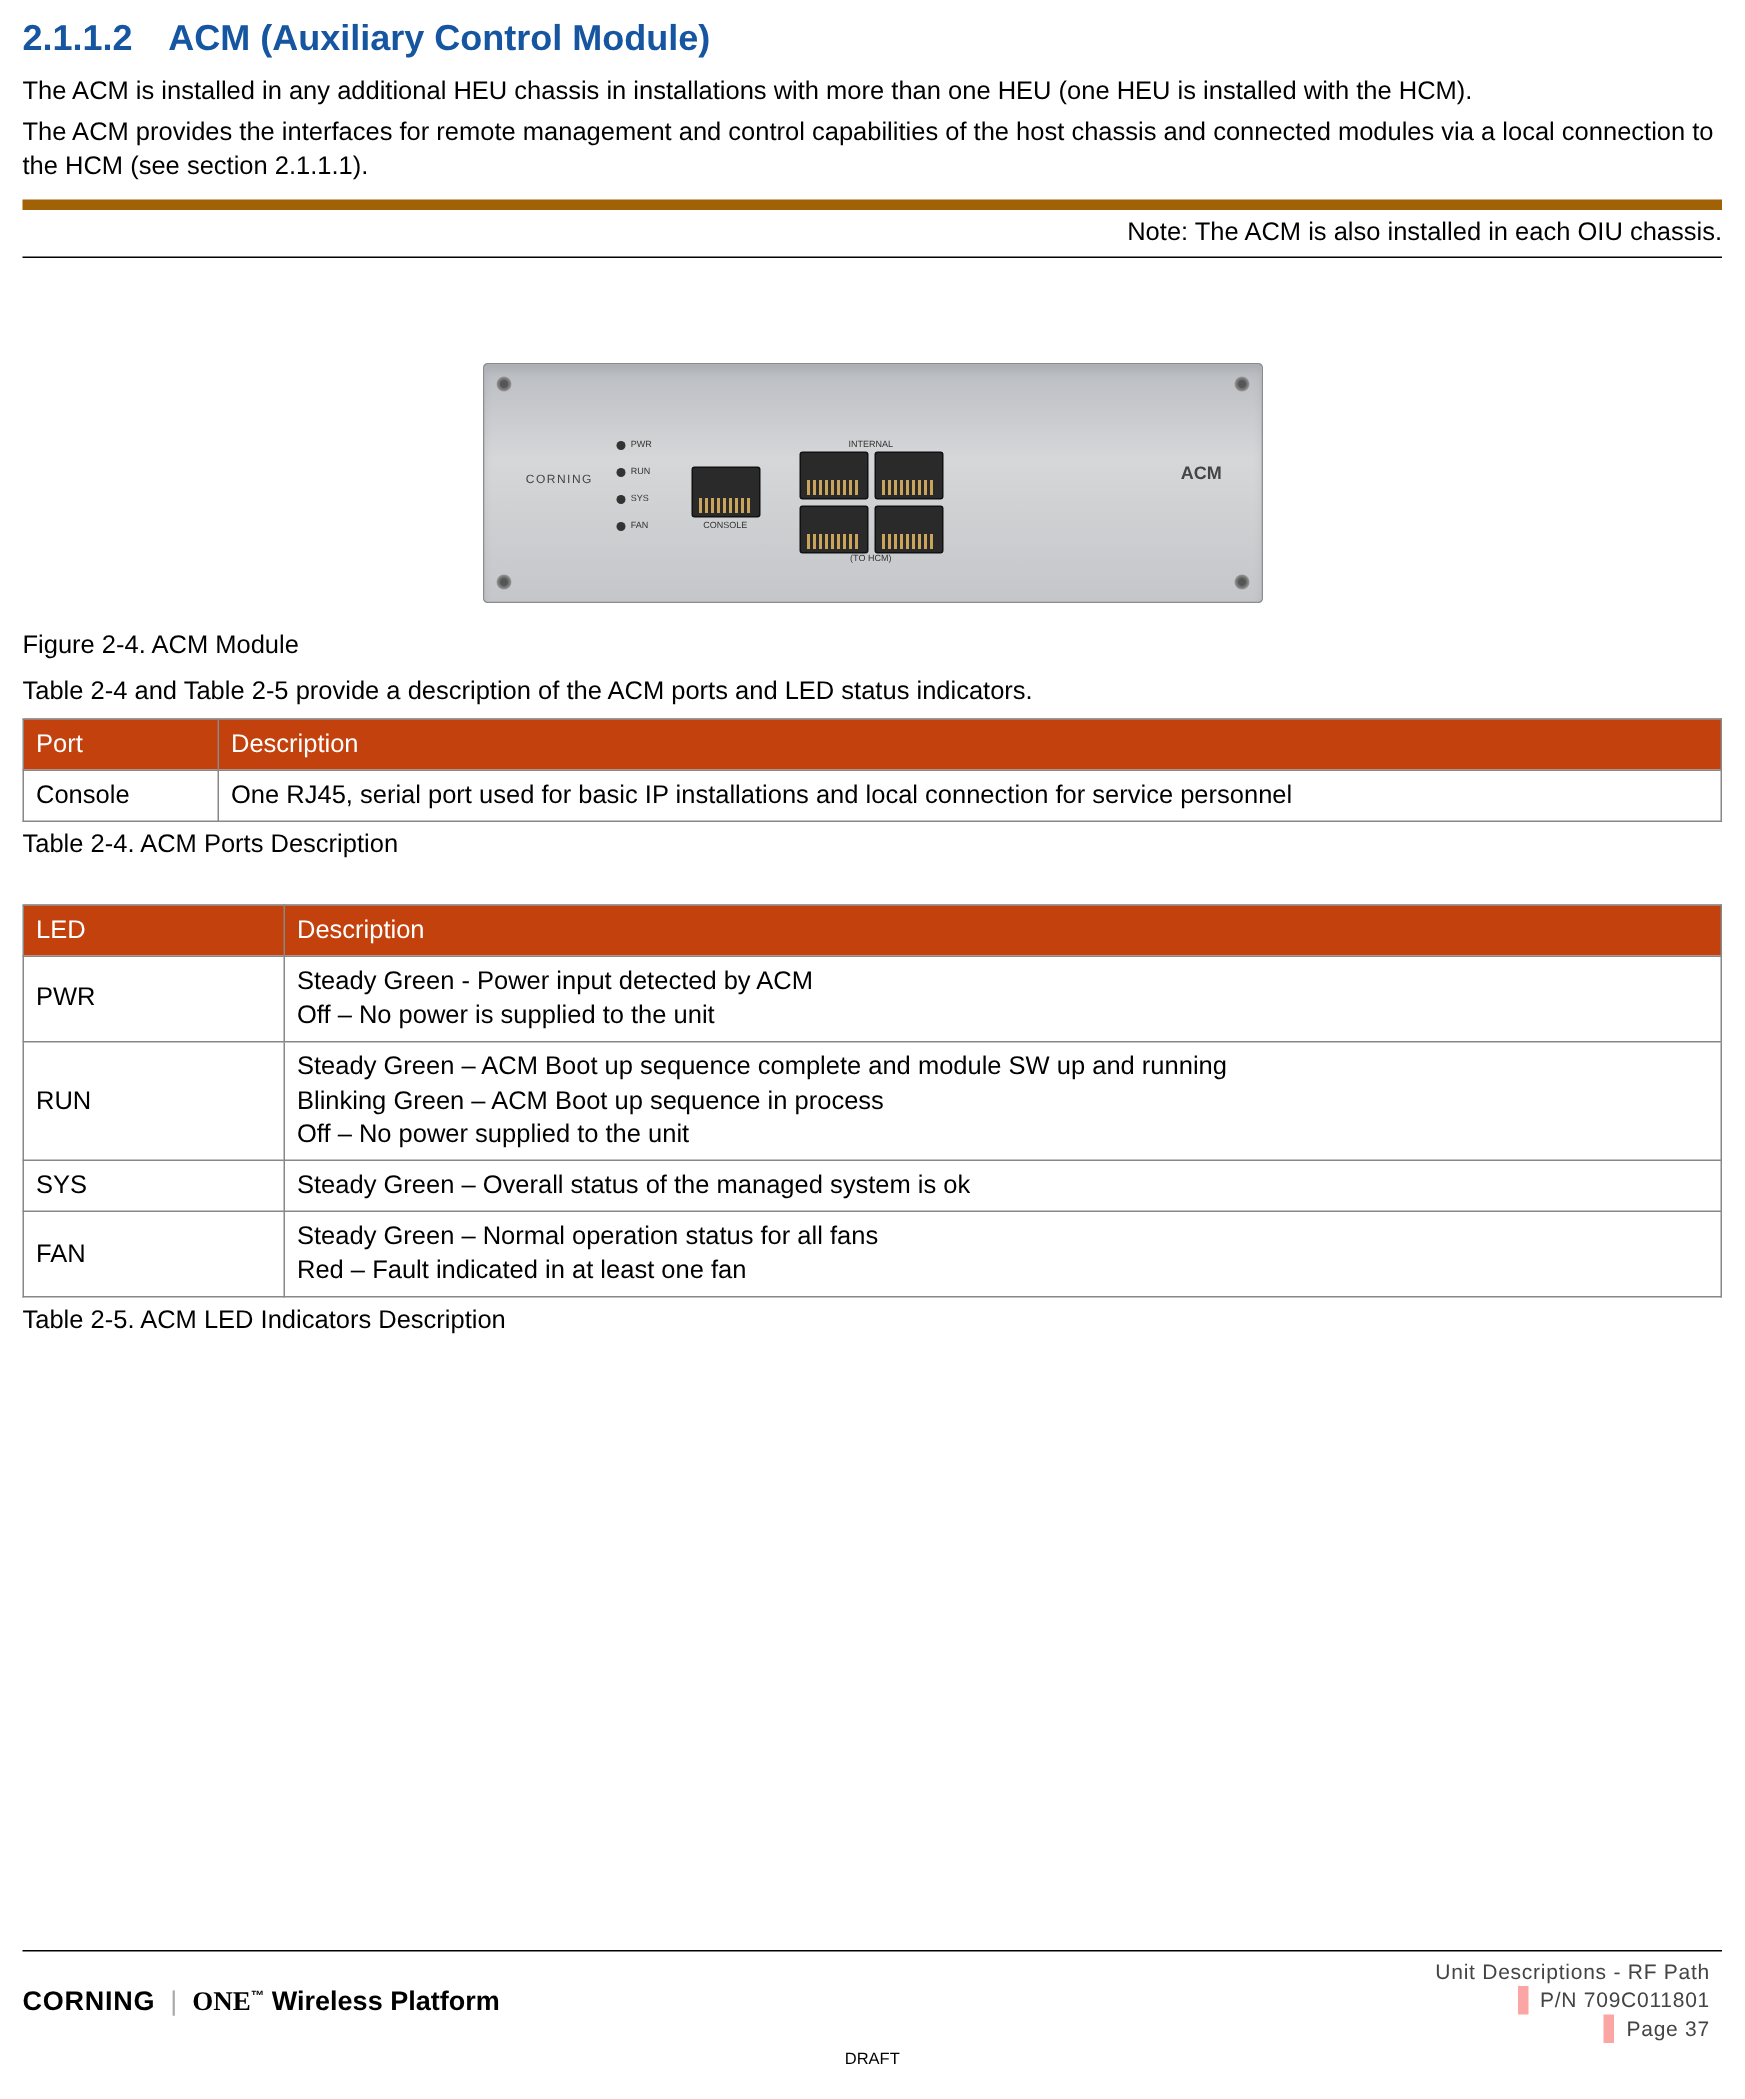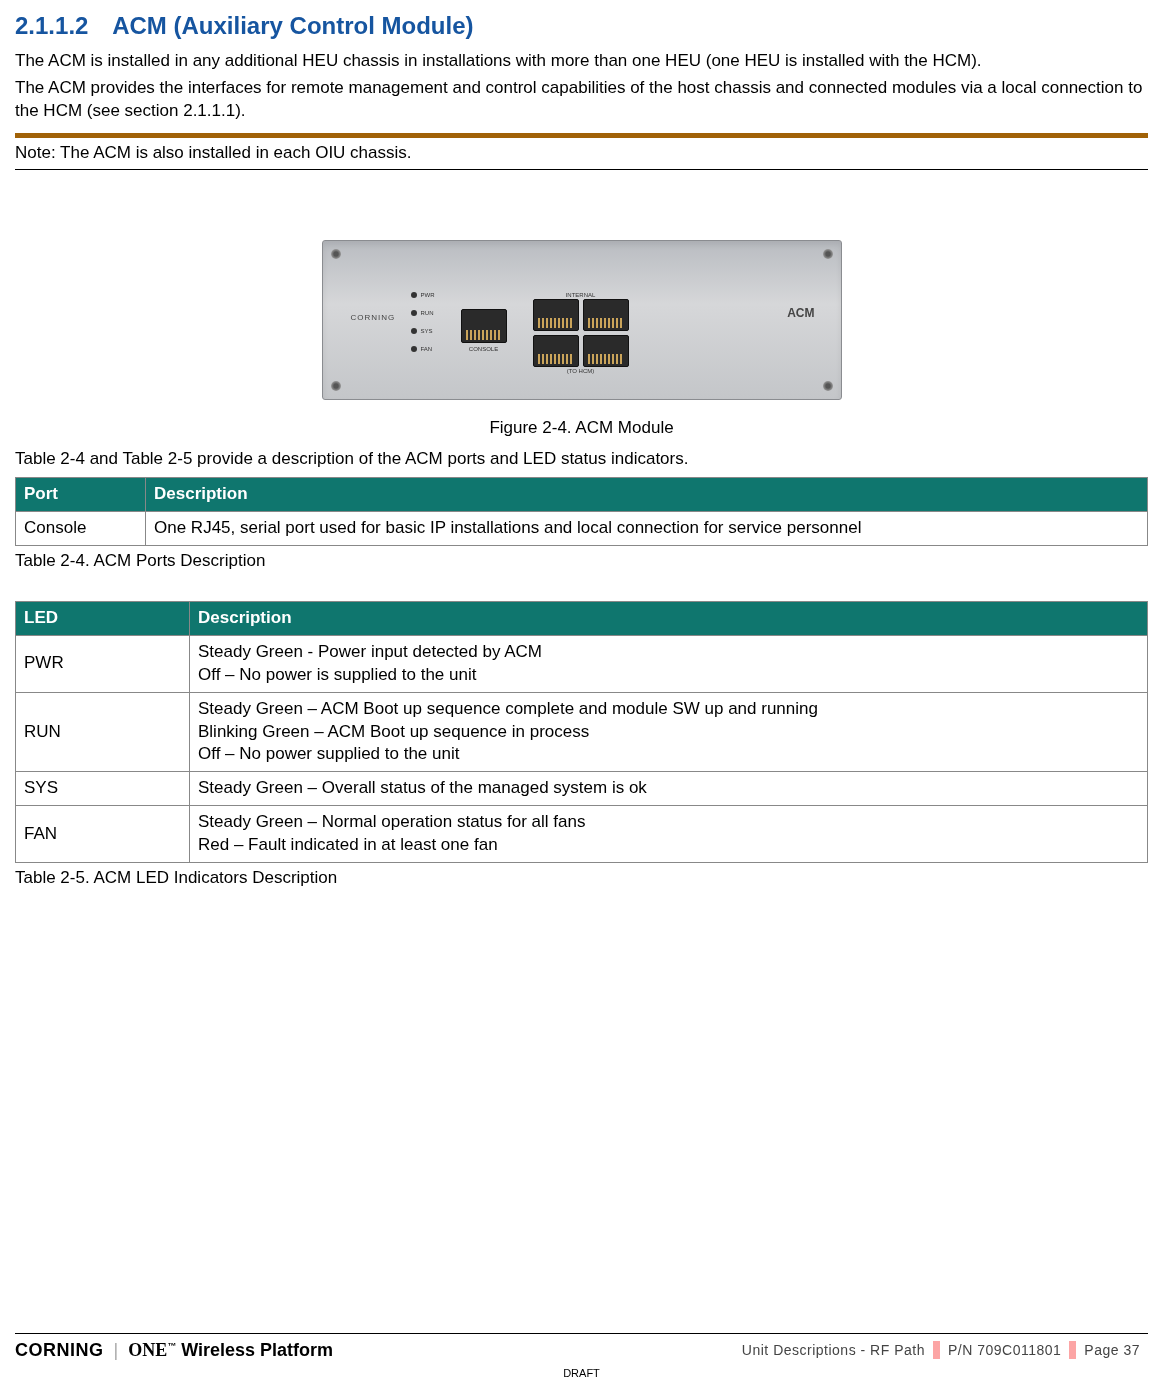--- a/index.html
+++ b/index.html
@@ -19,24 +19,25 @@
       margin-right: 18px;
     }
     .section-heading {
       color: #1655a0;
       font-size: 24px;
       font-weight: bold;
       margin-bottom: 8px;
     }
     .para { margin-bottom: 4px; }
     .note-block {
-      border-top: 5px solid #a16207;
+      border-top: 7px solid #a16207;
       border-bottom: 1px solid #000;
       padding: 4px 0;
       margin: 10px 0 6px 0;
+      text-align: right;
     }
     .figure {
       text-align: center;
       margin: 70px 0 10px 0;
     }
     .device {
       display: inline-block;
       width: 520px;
       height: 160px;
       background: linear-gradient(180deg, #b9bcc1 0%, #d6d7d9 40%, #c4c6c9 100%);
@@ -55,41 +56,41 @@
     .device .led .lbl { font-size: 6px; color: #333; }
     .device .console { position: absolute; left: 138px; top: 68px; width: 46px; height: 34px; }
     .device .rj45 { width: 100%; height: 100%; background: #2a2a2a; border: 1px solid #111; border-radius: 2px; position: relative; }
     .device .rj45::after { content: ""; position: absolute; bottom: 2px; left: 4px; right: 4px; height: 10px; background: repeating-linear-gradient(90deg, #caa45a 0 2px, #2a2a2a 2px 4px); }
     .device .console-lbl { text-align: center; font-size: 6px; color: #333; margin-top: 2px; }
     .device .quad { position: absolute; left: 210px; top: 50px; }
     .device .quad-row { display: flex; gap: 4px; }
     .device .quad .rj45 { width: 46px; height: 32px; }
     .device .quad-lbl-top, .device .quad-lbl-bot { font-size: 6px; color: #333; text-align: center; }
     .device .acm-lbl { position: absolute; right: 26px; top: 64px; font-size: 12px; color: #454545; font-weight: bold; }
-    .figure-caption { margin: 4px 0 8px 0; text-align: center; }
+    .figure-caption { margin: 4px 0 8px 0; }
     .tbl { width: 100%; border-collapse: collapse; margin-top: 6px; margin-bottom: 2px; }
     .tbl th, .tbl td { border: 1px solid #888; padding: 5px 8px; text-align: left; vertical-align: middle; }
-    .tbl th { background: #0f766e; color: #fff; font-weight: bold; }
+    .tbl th { background: #c2410c; color: #fff; font-weight: normal; }
     .tbl .col-port { width: 130px; }
     .tbl .col-led { width: 174px; }
     .table-caption { margin: 4px 0 28px 0; }
     .footer {
       position: absolute;
       bottom: 18px;
       left: 15px;
       right: 15px;
     }
     .footer-line { border-top: 1px solid #000; margin-bottom: 4px; }
     .footer-row { display: flex; justify-content: space-between; align-items: center; font-size: 14px; }
     .footer-left { display: flex; align-items: center; gap: 10px; font-weight: bold; font-size: 18px;}
     .footer-left .corning { letter-spacing: 0.5px; }
     .footer-left .sep { color: #aaa; font-weight: normal; }
     .footer-left .one { font-family: Georgia, serif; }
     .footer-left .tm { font-size: 9px; vertical-align: super; }
-    .footer-right { display: flex; gap: 0; align-items: flex-end; }
+    .footer-right { display: flex; gap: 0; align-items: flex-end; flex-direction: column; }
     .footer-right .cell { padding: 0 8px; border-left: 7px solid #fca5a5; letter-spacing: 0.5px; color: #444; }
     .footer-right .cell:first-child { border-left: none; }
     .draft { text-align: center; font-size: 11px; margin-top: 4px; }
   </style>
 </head>
 <body>
 
 <div class="section-heading">
   <span class="section-num">2.1.1.2</span>
   <span>ACM (Auxiliary Control Module)</span>

